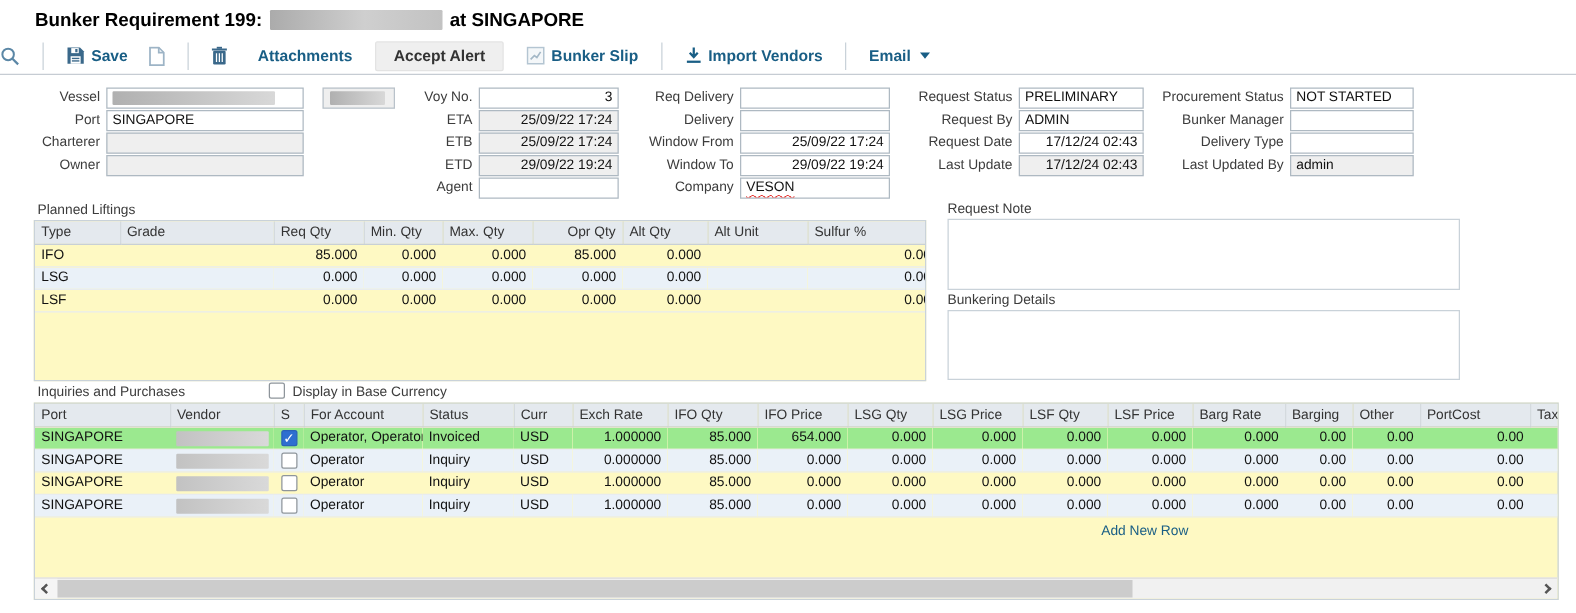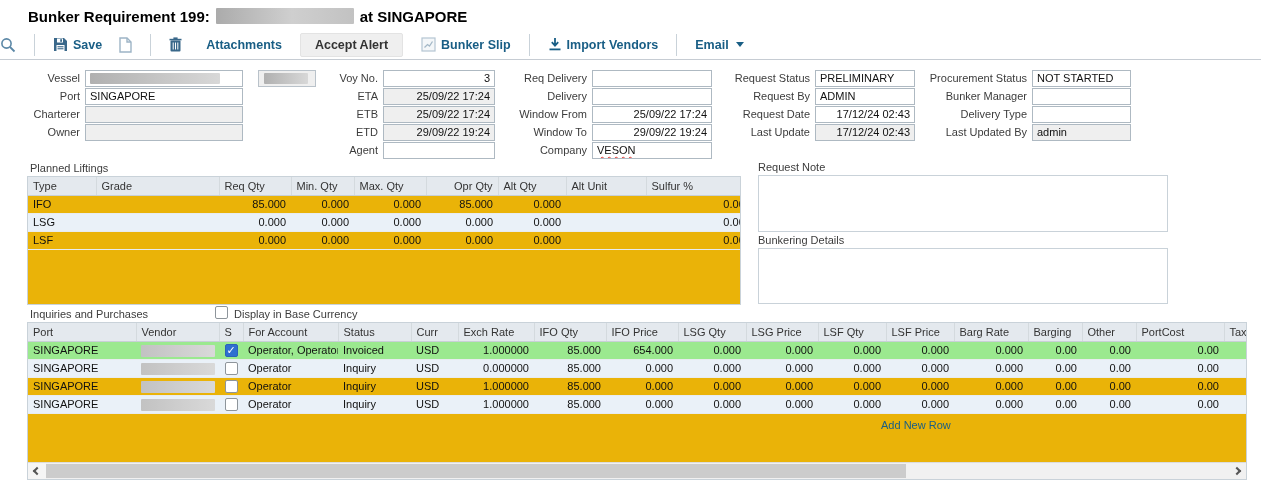--- a/index.html
+++ b/index.html
@@ -28,21 +28,21 @@
   .fval.num { text-align:right; }
   .redact-bar { display:inline-block; height:11px; margin-top:2px; background:linear-gradient(90deg,#b0b0b0,#d8d8d8); border-radius:1px; }
   .wavy { text-decoration:underline; text-decoration-style:wavy; text-decoration-color:#e5342f; text-decoration-thickness:1px; text-underline-offset:2px; }
   .mini-box { position:absolute; left:258px; top:70px; width:58px; height:17px; background:#efefef; border:1px solid #b9c2ca; }
   .mini-box .redact-bar { width:44px; margin:2px 0 0 5px; }
 
   
   .seclabel { position:absolute; color:#3c3c3c; white-space:nowrap; }
 
   
-  .tblbox { position:absolute; border:1px solid #c9d2d9; background:#eab308; overflow:hidden; }
+  .tblbox { position:absolute; border:1px solid #c9d2d9; background:#fef9c3; overflow:hidden; }
   table.grid { border-collapse:collapse; table-layout:fixed; }
   table.grid th { background:#e4e9ee; color:#333; font-weight:normal; text-align:left; height:18px; padding:0 5px; border-bottom:1px solid #c8d0d6; border-right:1px solid #d4dade; white-space:nowrap; overflow:hidden; }
   table.grid td { height:18px; padding:0 5px; white-space:nowrap; overflow:hidden; color:#111; border-bottom:1px solid #e8ecef; }
   table.grid td.r, table.grid th.r { text-align:right; }
   tr.shade td { background:#eaf1f8; }
   tr.selected td { background:#9be98f; }
 
   .redact-cell { width:74px; height:12px; margin-top:1px; background:linear-gradient(90deg,#c2c2c2,#d9d9d9); border-radius:1px; }
   .cb { width:13px; height:13px; border:1px solid #8e959b; background:#fff; border-radius:2px; position:relative; margin:0 auto; }
   .cb.checked { background:#2e6fd0; border-color:#2a62b8; }

